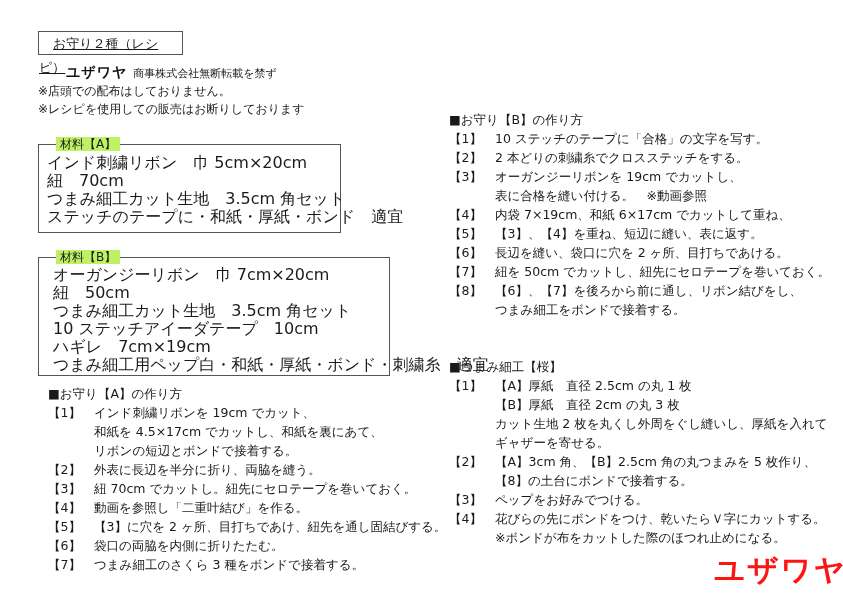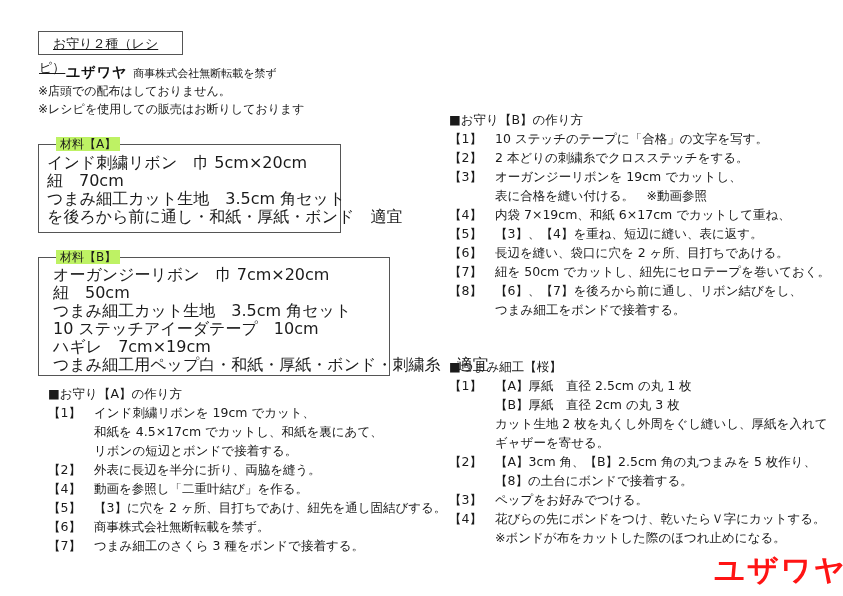--- a/index.html
+++ b/index.html
@@ -32,43 +32,44 @@
 
 <div class="abs notice" style="top:82px;">※店頭での配布はしておりません。</div>
 <div class="abs notice" style="top:100px;">※レシピを使用しての販売はお断りしております</div>
 
 <div class="abs mat-box" style="left:38px; top:144px; width:303px; height:89px;"></div>
 <div class="abs mat-label" style="left:56px; top:137px;">材料【A】</div>
 <div class="abs mat-lines" style="left:47px; top:154px;">
   <div>インド刺繍リボン　巾 5cm×20cm</div>
   <div>紐　70cm</div>
   <div>つまみ細工カット生地　3.5cm 角セット</div>
-  <div>を後ろから前に通し・和紙・厚紙・ボンド　適宜</div>
+  <div>ステッチのテープに・和紙・厚紙・ボンド　適宜</div>
 </div>
 
 <div class="abs mat-box" style="left:38px; top:257px; width:352px; height:119px;"></div>
 <div class="abs mat-label" style="left:56px; top:250px;">材料【B】</div>
 <div class="abs mat-lines" style="left:47px; top:266px;margin-left:6px;">
   <div>オーガンジーリボン　巾 7cm×20cm</div>
   <div>紐　50cm</div>
   <div>つまみ細工カット生地　3.5cm 角セット</div>
   <div>10 ステッチアイーダテープ　10cm</div>
   <div>ハギレ　7cm×19cm</div>
   <div>つまみ細工用ペップ白・和紙・厚紙・ボンド・刺繍糸　適宜</div>
 </div>
 
 <div class="abs" style="left:48px; top:384px;">
   <div class="section-head">■お守り【A】の作り方</div>
   <div class="step"><span class="num">【1】</span><span>インド刺繍リボンを 19cm でカット、</span></div>
   <div class="step cont">和紙を 4.5×17cm でカットし、和紙を裏にあて、</div>
   <div class="step cont">リボンの短辺とボンドで接着する。</div>
   <div class="step"><span class="num">【2】</span><span>外表に長辺を半分に折り、両脇を縫う。</span></div>
+  <div class="step"><span class="num">【3】</span><span>紐 70cm でカットし。紐先にセロテープを巻いておく。</span></div>
   <div class="step"><span class="num">【4】</span><span>動画を参照し「二重叶結び」を作る。</span></div>
   <div class="step"><span class="num">【5】</span><span>【3】に穴を 2 ヶ所、目打ちであけ、紐先を通し固結びする。</span></div>
-  <div class="step"><span class="num">【6】</span><span>商事株式会社無断転載を禁ず。</span></div>
+  <div class="step"><span class="num">【6】</span><span>袋口の両脇を内側に折りたたむ。</span></div>
   <div class="step"><span class="num">【7】</span><span>つまみ細工のさくら 3 種をボンドで接着する。</span></div>
 </div>
 
 <div class="abs" style="left:449px; top:110px;">
   <div class="section-head">■お守り【B】の作り方</div>
   <div class="step"><span class="num">【1】</span><span>10 ステッチのテープに「合格」の文字を写す。</span></div>
   <div class="step"><span class="num">【2】</span><span>2 本どりの刺繍糸でクロスステッチをする。</span></div>
   <div class="step"><span class="num">【3】</span><span>オーガンジーリボンを 19cm でカットし、</span></div>
   <div class="step cont">表に合格を縫い付ける。　※動画参照</div>
   <div class="step"><span class="num">【4】</span><span>内袋 7×19cm、和紙 6×17cm でカットして重ね、</span></div>

